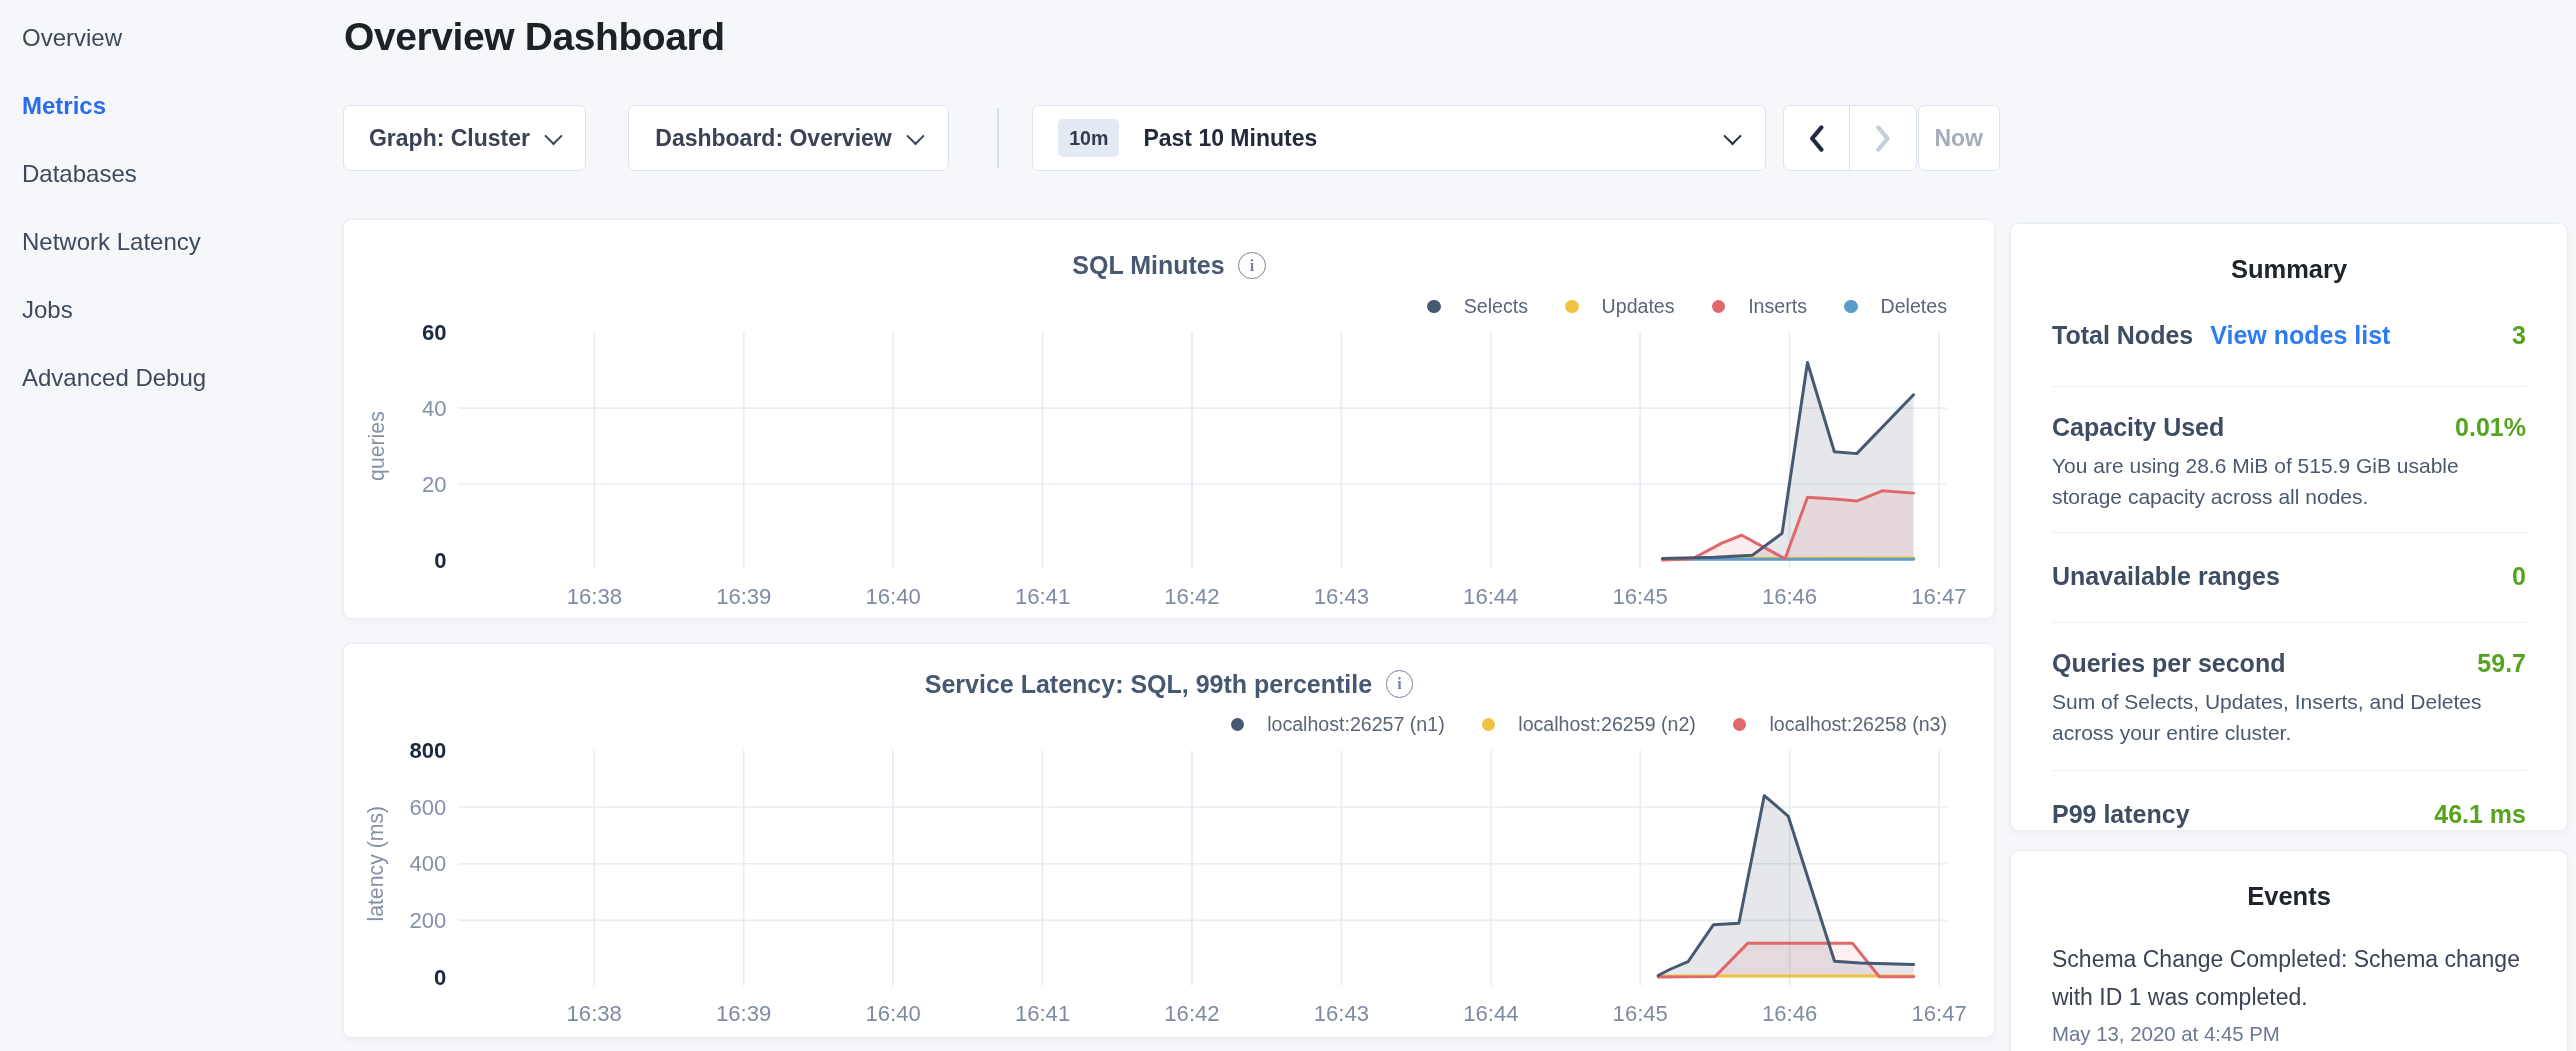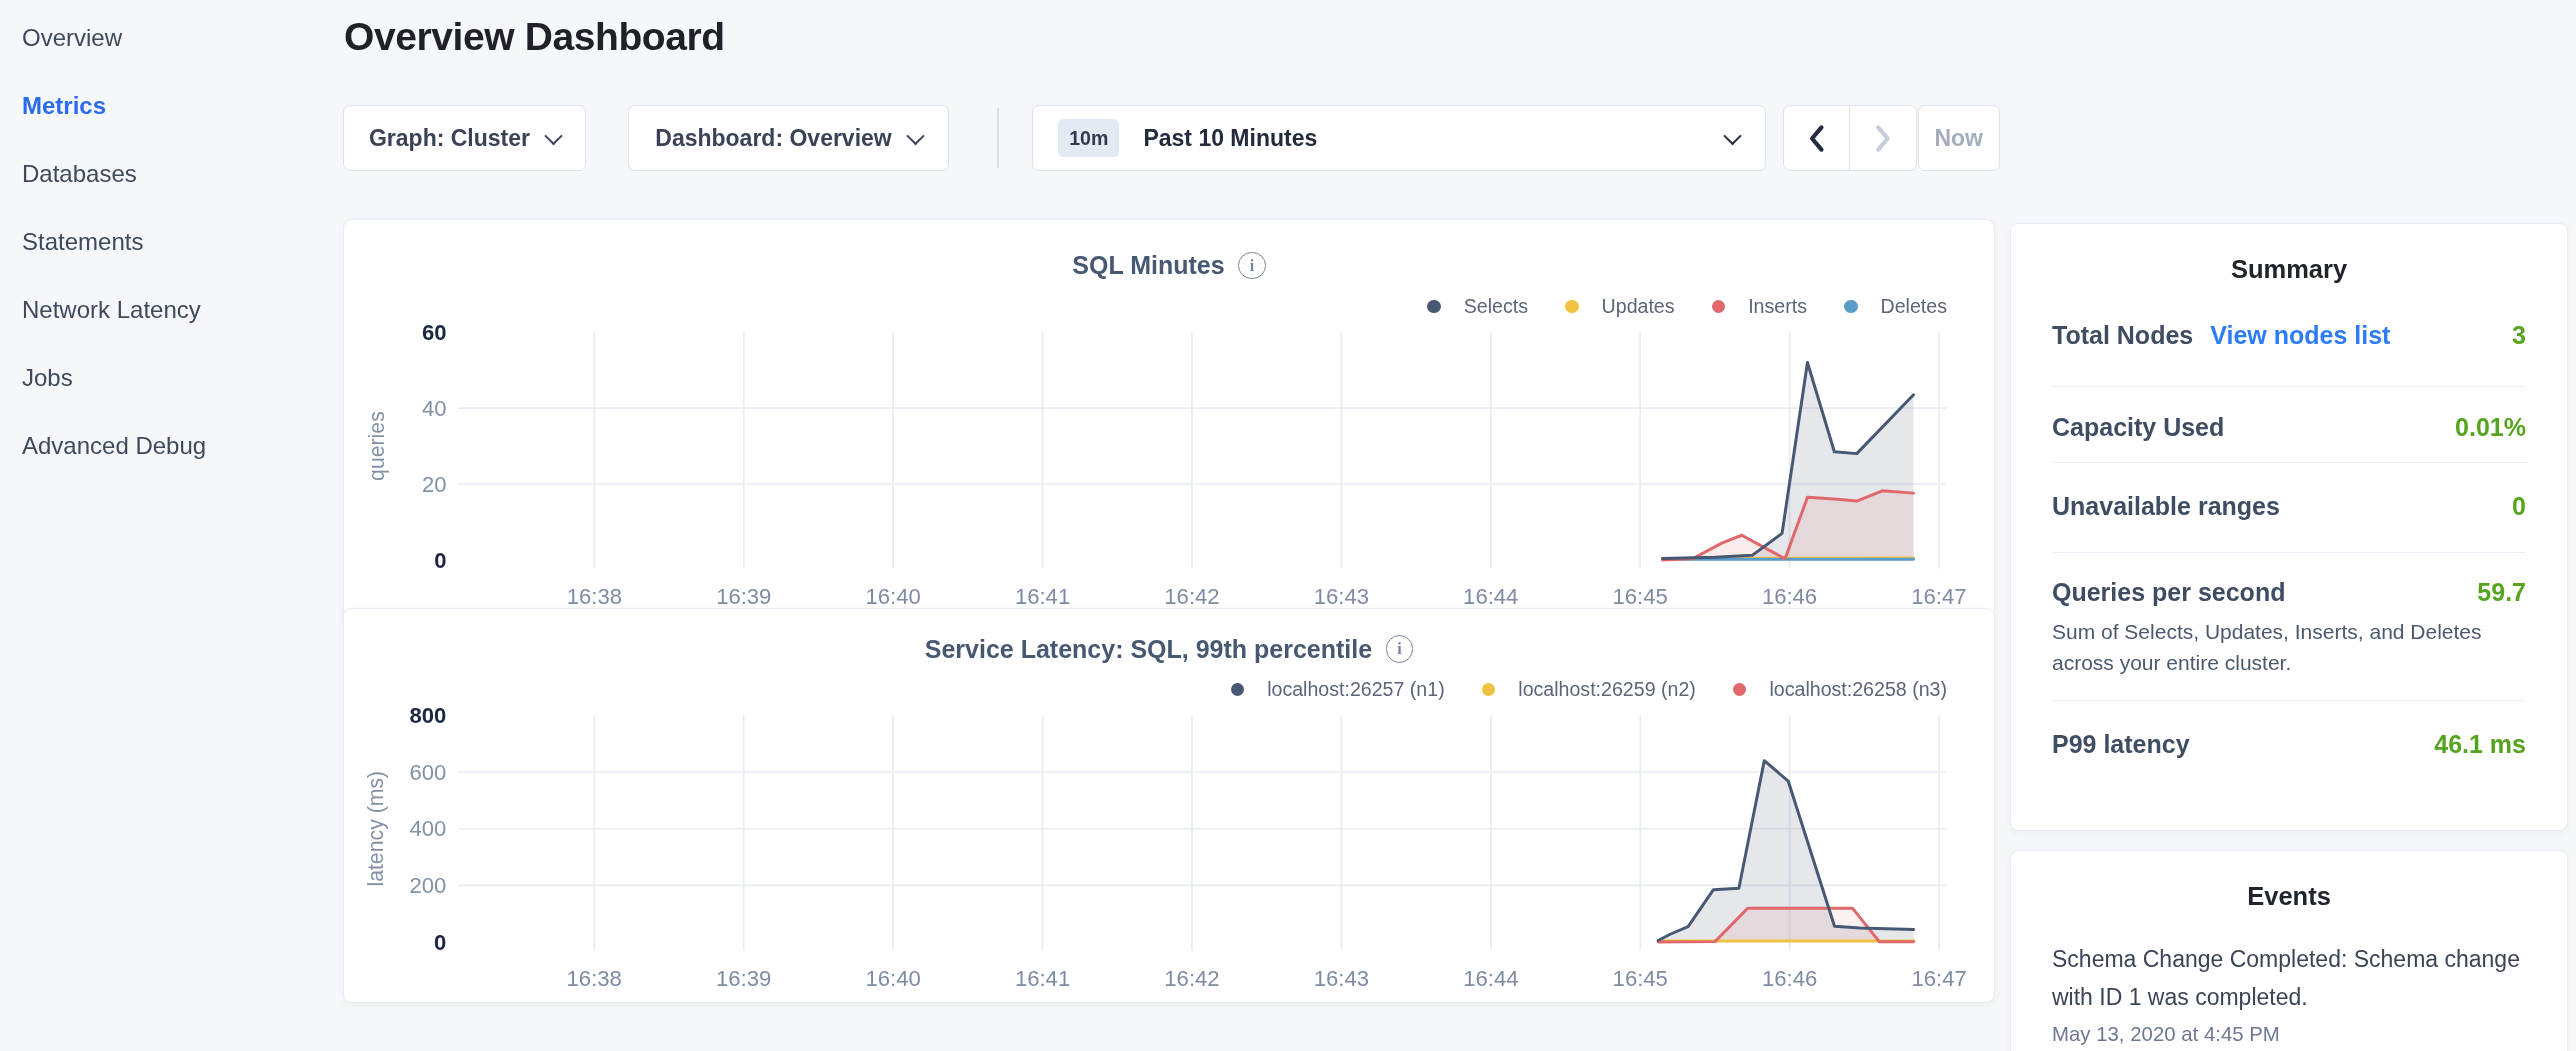--- a/index.html
+++ b/index.html
@@ -32,21 +32,21 @@
   .timebox .chev{margin-left:auto;border-color:#232b3a;}
   .arrow-group{width:134px;margin-left:17px;padding:0;display:flex;align-items:stretch;}
   .arrow-half{flex:1;display:flex;align-items:center;justify-content:center;cursor:pointer;}
   .arrow-half + .arrow-half{border-left:1.7px solid #dde3ed;}
   .now-btn{width:82px;margin-left:1px;font-size:23px;font-weight:bold;color:#a4adbc;}
 
   
   .card{position:absolute;background:#fff;border:1.7px solid #e7ebf2;border-radius:8.5px;
         box-sizing:border-box;box-shadow:0 2.6px 6.8px rgba(40,50,70,0.04);}
   #chart-card-0{left:343px;top:219px;width:1652px;height:400px;}
-  #chart-card-1{left:343px;top:608px;width:1652px;height:395px;}
+  #chart-card-1{left:343px;top:643px;width:1652px;height:395px;}
   .chart-head{position:absolute;left:0;right:0;display:flex;justify-content:center;
               align-items:center;gap:13.6px;}
   #chart-card-0 .chart-head{top:31px;}
   #chart-card-1 .chart-head{top:25.5px;}
   .chart-title{font-size:25px;font-weight:bold;color:#475872;}
   .info-icon{width:25.5px;height:25.5px;border:1.7px solid #76839b;border-radius:50%;color:#76839b;
              font-size:16px;font-weight:bold;display:flex;align-items:center;justify-content:center;
              font-family:"Liberation Serif",serif;cursor:pointer;}
   .legend{position:absolute;right:47px;display:flex;gap:37px;align-items:center;}
   #chart-card-0 .legend{top:75px;}
@@ -74,21 +74,20 @@
 </style>
 </head>
 <body>
 
 <div class="page">
 
   <nav class="sidebar">
       <a class="side-item">Overview</a>
       <a class="side-item active">Metrics</a>
       <a class="side-item">Databases</a>
-      <a class="side-item">Statements</a>
       <a class="side-item">Network Latency</a>
       <a class="side-item">Jobs</a>
       <a class="side-item">Advanced Debug</a>
     </nav>
 
   <h1 class="page-title">Overview Dashboard</h1>
 
   <div class="toolbar">
     <div class="btn dd dd1">
       <span>Graph: Cluster</span>
@@ -246,20 +245,21 @@
             <span class="sum-label">Total Nodes</span>
             <a class="sum-link">View nodes list</a>
             <span class="sum-value">3</span>
           </div>
         </div>
         <div class="sum-row" style="padding: 25.5px 0px 20.4px;">
           <div class="sum-row-head">
             <span class="sum-label">Capacity Used</span>
             <span class="sum-value">0.01%</span>
           </div>
+          <p class="sum-desc">You are using 28.6 MiB of 515.9 GiB usable storage capacity across all nodes.</p>
         </div>
         <div class="sum-row" style="padding: 29px 0px 31px;">
           <div class="sum-row-head">
             <span class="sum-label">Unavailable ranges</span>
             <span class="sum-value">0</span>
           </div>
         </div>
         <div class="sum-row" style="padding: 25.5px 0px 22px;">
           <div class="sum-row-head">
             <span class="sum-label">Queries per second</span>

